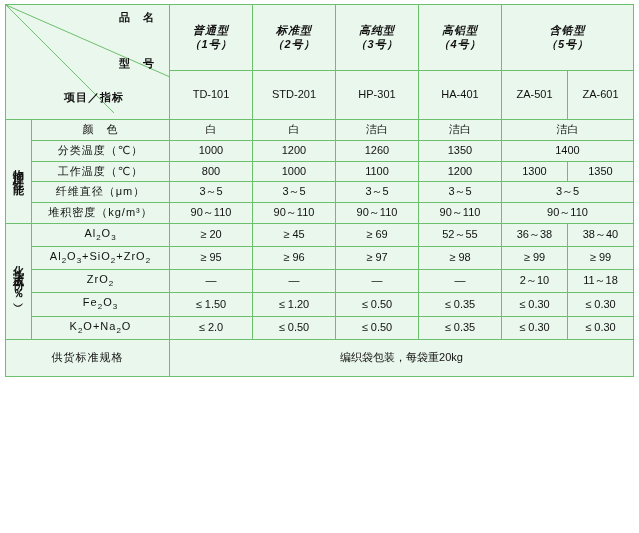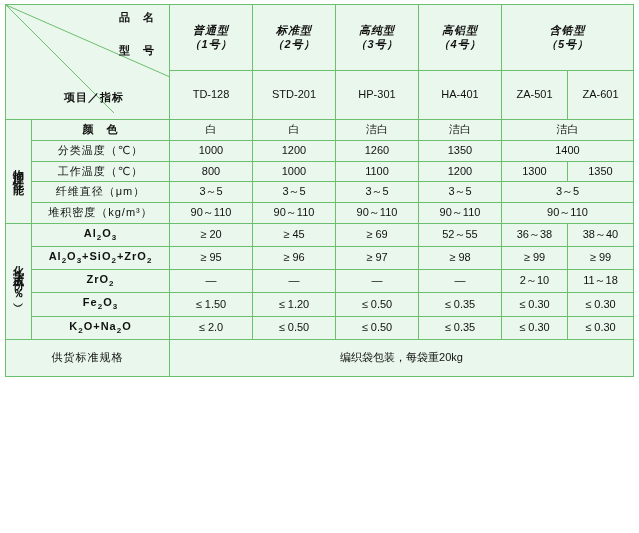--- a/index.html
+++ b/index.html
@@ -61,21 +61,21 @@
     position: absolute;
     white-space: nowrap;
     font-weight: bold;
     letter-spacing: 1px;
   }
   td.corner .lbl.pin {
     top: 6px;
     right: 14px;
   }
   td.corner .lbl.xh {
-    top: 39px;
+    top: 52px;
     right: 14px;
   }
   td.corner .lbl.xm {
     bottom: 14px;
     left: 14px;
     margin-left: 44px;
   }
   
   td.vgroup {
     width: 26px;
@@ -91,21 +91,21 @@
   }
   .sub {
     font-size: 8px;
     vertical-align: sub;
   }
   .rowlabel {
     text-align: center;
     letter-spacing: 1px;
   }
   .bold {
-    font-weight: bold;
+    font-weight: normal;
   }
   .nowrap { white-space: nowrap; }
 </style>
 </head>
 <body>
 
 <div id="sheet">
   <table class="spec">
     <colgroup>
       <col style="width:26px">
@@ -145,21 +145,21 @@
           <span>高铝型</span>
           <span>（4号）</span>
         </td>
         <td class="hdr two-line" colspan="2">
           <span>含锆型</span>
           <span>（5号）</span>
         </td>
       </tr>
 
       <tr>
-        <td style="height:42px">TD-128</td>
+        <td style="height:42px">TD-101</td>
         <td>STD-201</td>
         <td>HP-301</td>
         <td>HA-401</td>
         <td>ZA-501</td>
         <td>ZA-601</td>
       </tr>
 
       <tr>
         <td class="vgroup" rowspan="5">
           <span class="vtxt">物理性能</span>

